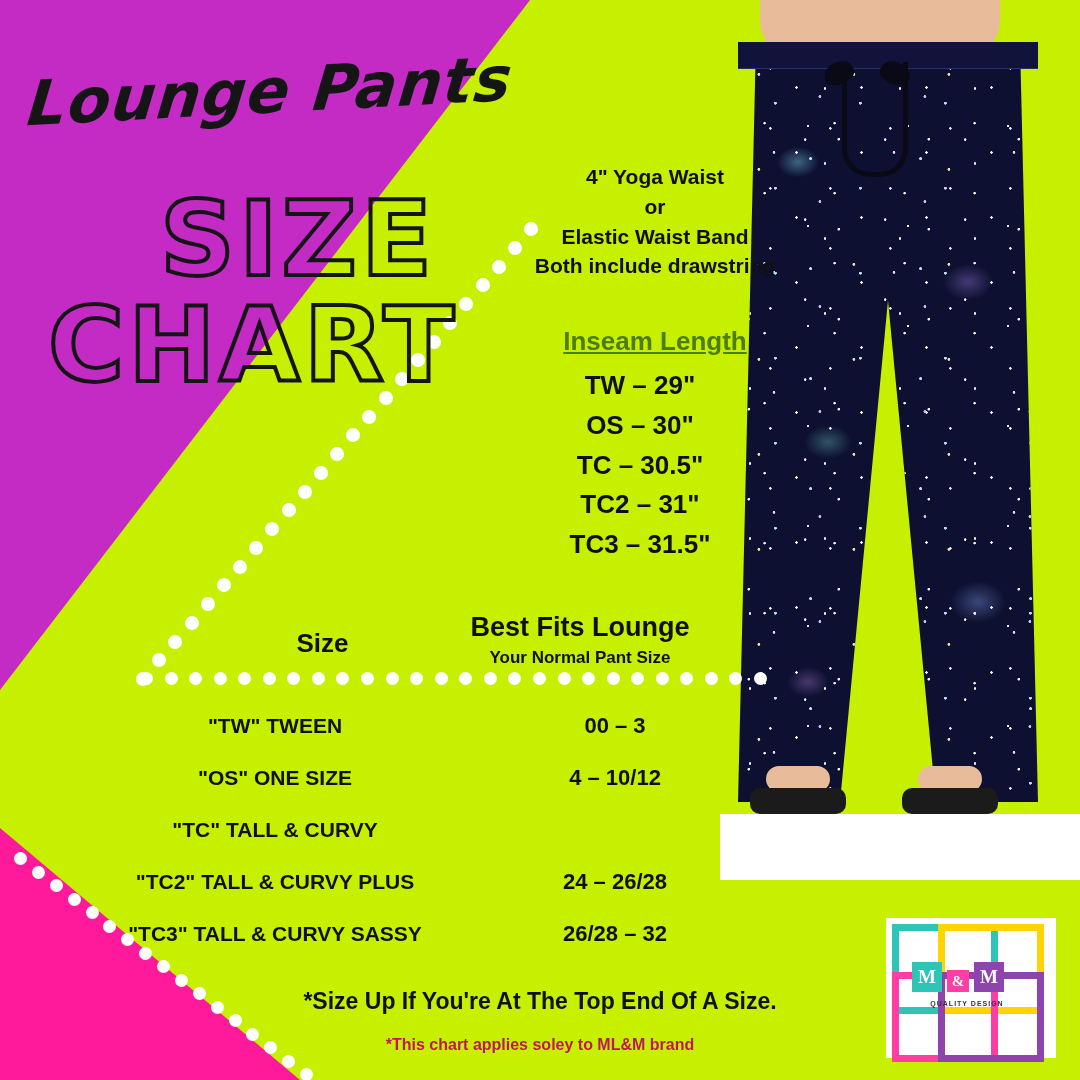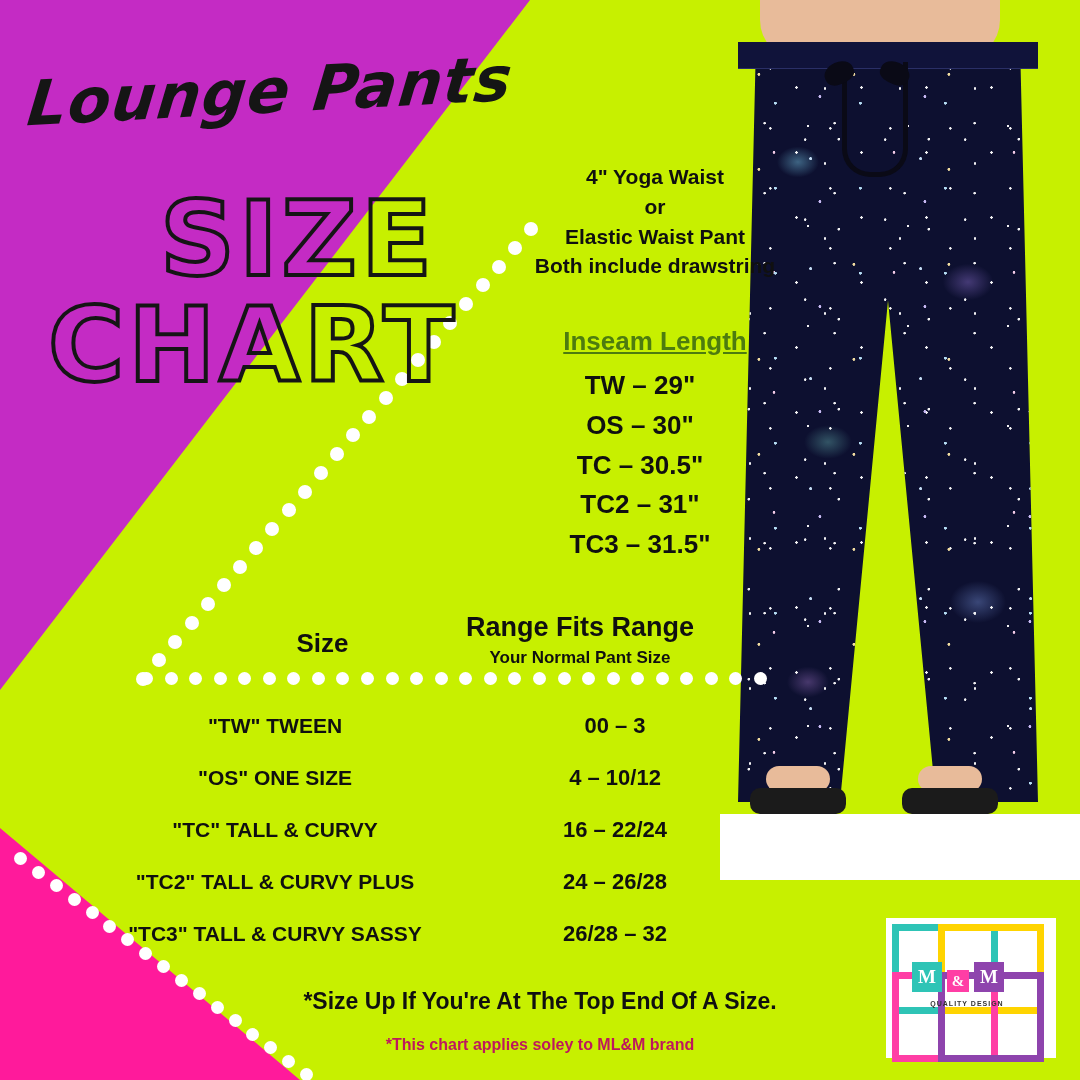--- a/index.html
+++ b/index.html
@@ -239,35 +239,35 @@
       <div class="dot" style="left: 300px; top: 1068px; width: 13px; height: 13px;"></div>
     </div>
 
   <div class="title-lounge">Lounge Pants</div>
   <div class="title-size">SIZE</div>
   <div class="title-chart">CHART</div>
 
   <div class="waist-block">
     <div>4" Yoga Waist</div>
     <div>or</div>
-    <div>Elastic Waist Pant</div>
+    <div>Elastic Waist Band</div>
     <div>Both include drawstring</div>
   </div>
 
   <div class="inseam-title">Inseam Length</div>
   <div class="inseam-list">
     <div>TW – 29"</div>
     <div>OS – 30"</div>
     <div>TC – 30.5"</div>
     <div>TC2 – 31"</div>
     <div>TC3 – 31.5"</div>
   </div>
 
   <div class="col-head-size">Size</div>
-  <div class="col-head-best">Range Fits Range</div>
+  <div class="col-head-best">Best Fits Lounge</div>
   <div class="col-head-sub">Your Normal Pant Size</div>
   <div class="dots-row" id="dots-row">
       <div class="dot" style="left: 0px; top: 0px; width: 13px; height: 13px;"></div>
       <div class="dot" style="left: 24.56px; top: 0px; width: 13px; height: 13px;"></div>
       <div class="dot" style="left: 49.12px; top: 0px; width: 13px; height: 13px;"></div>
       <div class="dot" style="left: 73.68px; top: 0px; width: 13px; height: 13px;"></div>
       <div class="dot" style="left: 98.24px; top: 0px; width: 13px; height: 13px;"></div>
       <div class="dot" style="left: 122.8px; top: 0px; width: 13px; height: 13px;"></div>
       <div class="dot" style="left: 147.36px; top: 0px; width: 13px; height: 13px;"></div>
       <div class="dot" style="left: 171.92px; top: 0px; width: 13px; height: 13px;"></div>
@@ -295,21 +295,20 @@
     <div class="row">
       <div class="c1">"TW"  TWEEN</div>
       <div class="c2">00 – 3</div>
     </div>
     <div class="row">
       <div class="c1">"OS"  ONE SIZE</div>
       <div class="c2">4 – 10/12</div>
     </div>
     <div class="row">
       <div class="c1">"TC"  TALL &amp; CURVY</div>
-      <div class="c2">16 – 22/24</div>
     </div>
     <div class="row">
       <div class="c1">"TC2" TALL &amp; CURVY PLUS</div>
       <div class="c2">24 – 26/28</div>
     </div>
     <div class="row">
       <div class="c1">"TC3" TALL &amp; CURVY SASSY</div>
       <div class="c2">26/28 – 32</div>
     </div>
   </div>

